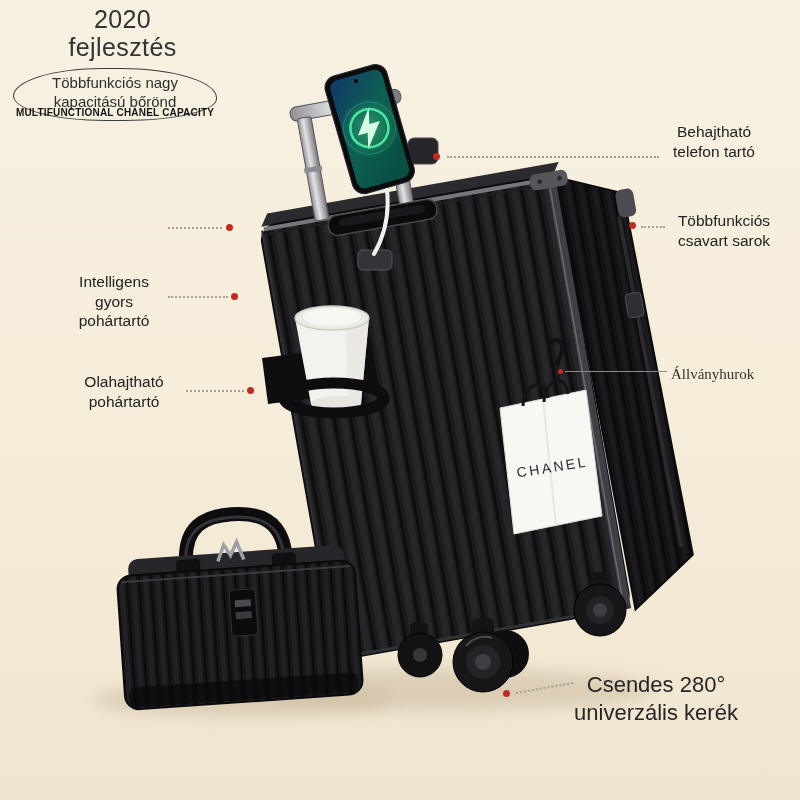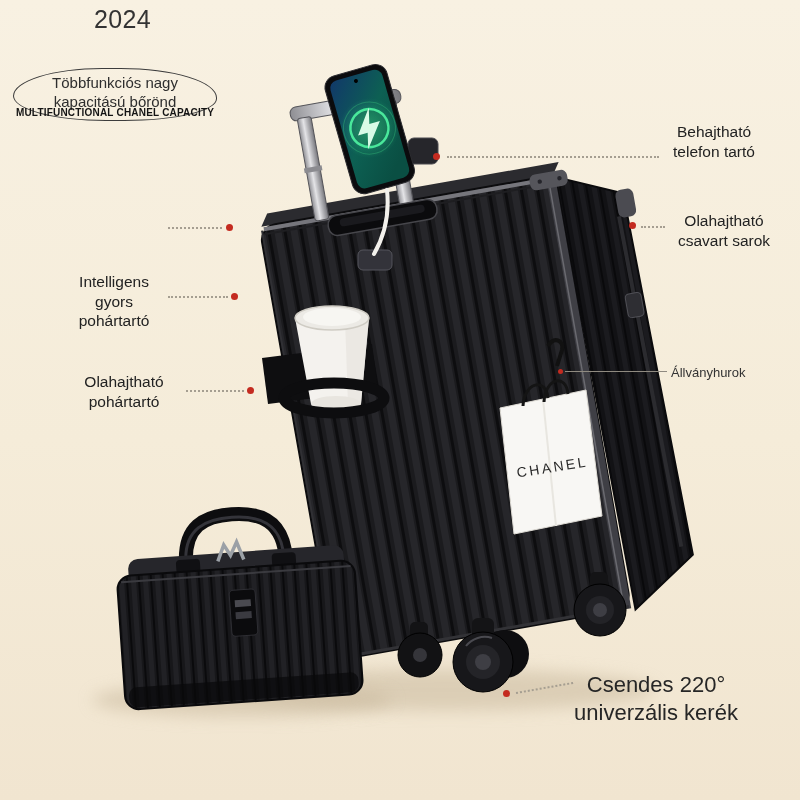--- a/index.html
+++ b/index.html
@@ -29,21 +29,21 @@
   .badge-caps {
     position:absolute; left:4px; top:107px; width:222px;
     text-align:center; font-size:10px; font-weight:bold;
     color:#141414; letter-spacing:.2px;
   }
 
   .callout {
     position:absolute; text-align:center;
     font-size:15.5px; line-height:1.26; color:#222;
   }
-  .callout.small { font-size:13px; color:#333; text-align:left; }
+  .callout.small { font-size:15px; color:#333; text-align:left;font-family:Liberation Serif, serif; }
   .callout.big { font-size:22px; line-height:1.28; color:#262626; }
 
   .leader { position:absolute; height:0; border-top:2px dotted #a59e91; }
   .leader.solid { border-top:1px solid #8f8a80; }
   .dot {
     position:absolute; width:7px; height:7px; border-radius:50%;
     background:var(--accent,#c42b20);
   }
   .dot.small { width:5px; height:5px; }
 </style>
@@ -197,47 +197,48 @@
       <circle cx="370" cy="128" r="19" fill="rgba(30,120,80,0.25)" stroke="#49e89b" stroke-width="2.5"></circle>
       <polygon points="375,108 357,132 367,132 363,148 382,124 371,124" fill="#d8fbe6"></polygon>
       <circle cx="370" cy="79" r="2" fill="#000"></circle>
     </g>
 
     <rect x="358" y="250" width="34" height="20" rx="5" fill="#33333a" stroke="#55555c"></rect>
     <path d="M387,190 C390,218 382,240 374,254" stroke="#f3f1ec" stroke-width="4" fill="none" stroke-linecap="round"></path>
   </svg>
 
   <div class="title">
-    <div>2024</div>
+    <div>2020</div>
+    <div>fejlesztés</div>
   </div>
   <div class="badge">
     <span>Többfunkciós nagy kapacitású bőrönd</span>
   </div>
   <div class="badge-caps">MULTIFUNCTIONAL CHANEL CAPACITY</div>
 
   <div class="callout" style="left:666px;top:122px;width:96px;">Behajtható telefon tartó</div>
   <div class="leader" style="left:447px;top:156px;width:212px;"></div>
   <div class="dot" style="left:433px;top:153px;"></div>
 
-  <div class="callout" style="left:666px;top:211px;width:116px;">Olahajtható csavart sarok</div>
+  <div class="callout" style="left:666px;top:211px;width:116px;">Többfunkciós csavart sarok</div>
   <div class="leader" style="left:641px;top:226px;width:24px;"></div>
   <div class="dot" style="left:629px;top:222px;"></div>
 
   <div class="leader" style="left:168px;top:227px;width:54px;"></div>
   <div class="dot" style="left:226px;top:224px;"></div>
 
   <div class="callout" style="left:66px;top:272px;width:96px;">Intelligens gyors pohártartó</div>
   <div class="leader" style="left:168px;top:296px;width:60px;"></div>
   <div class="dot" style="left:231px;top:293px;"></div>
 
   <div class="callout" style="left:68px;top:372px;width:112px;">Olahajtható pohártartó</div>
   <div class="leader" style="left:186px;top:390px;width:58px;"></div>
   <div class="dot" style="left:247px;top:387px;"></div>
 
   <div class="callout small" style="left:671px;top:365px;width:80px;">Állványhurok</div>
   <div class="leader solid" style="left:565px;top:371px;width:102px;"></div>
   <div class="dot small" style="left:558px;top:369px;"></div>
 
-  <div class="callout big" style="left:550px;top:671px;width:212px;">Csendes 220° univerzális kerék</div>
+  <div class="callout big" style="left:550px;top:671px;width:212px;">Csendes 280° univerzális kerék</div>
   <div class="leader" style="left:516px;top:692px;width:58px;transform:rotate(-10deg);transform-origin:left center;"></div>
   <div class="dot" style="left:503px;top:690px;"></div>
 
 </div>
 
 </body></html>

